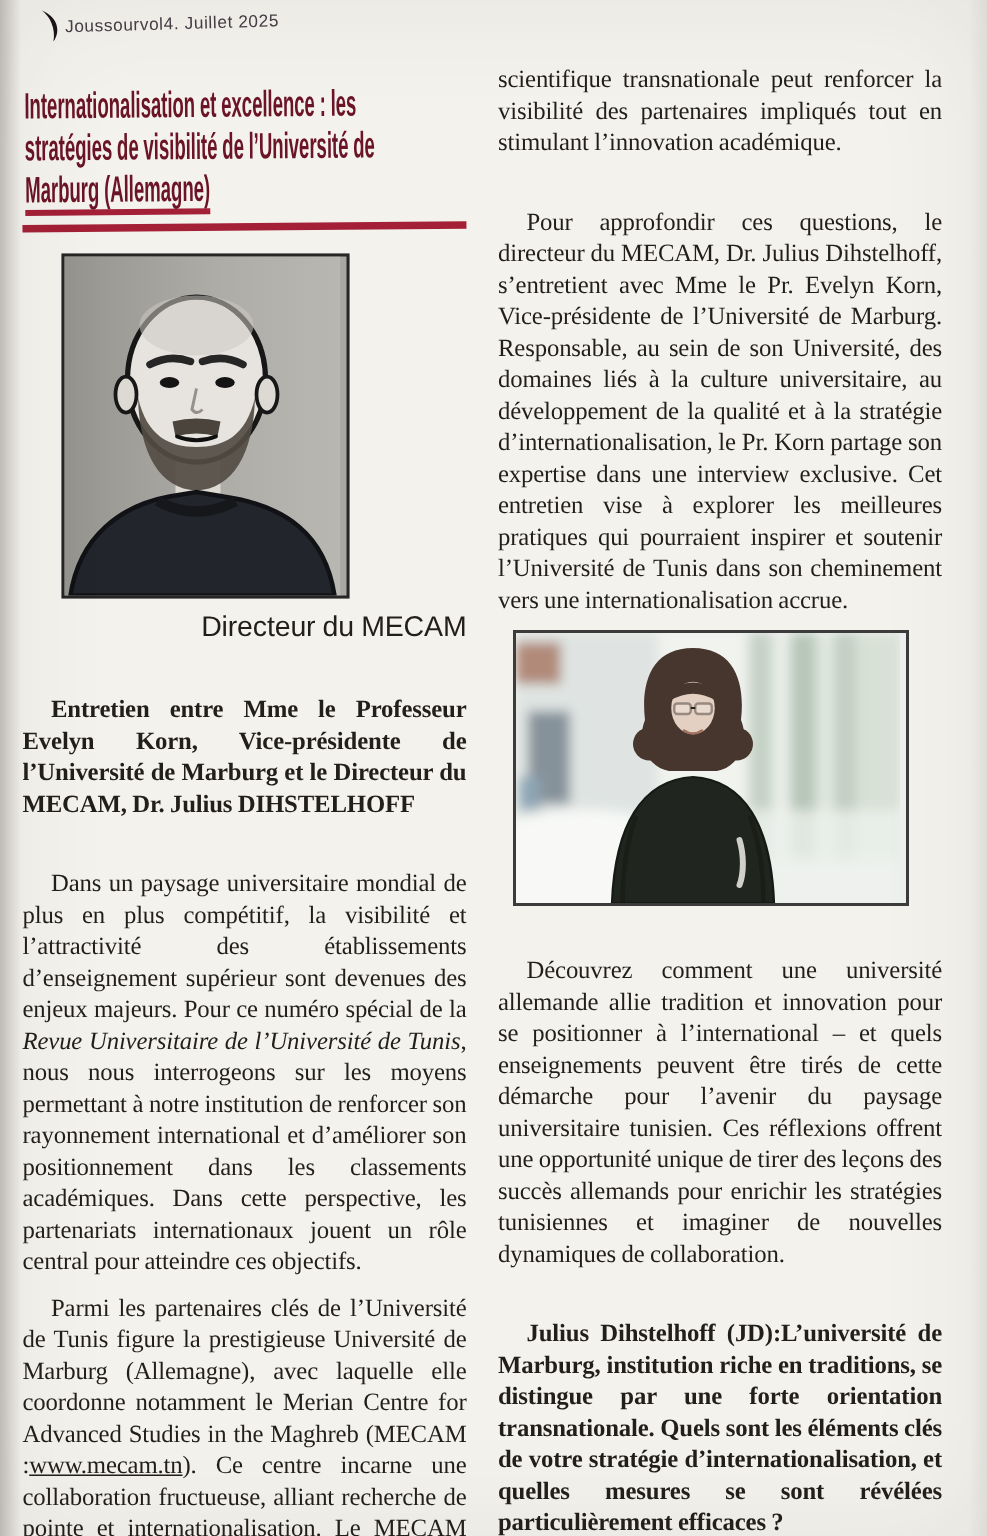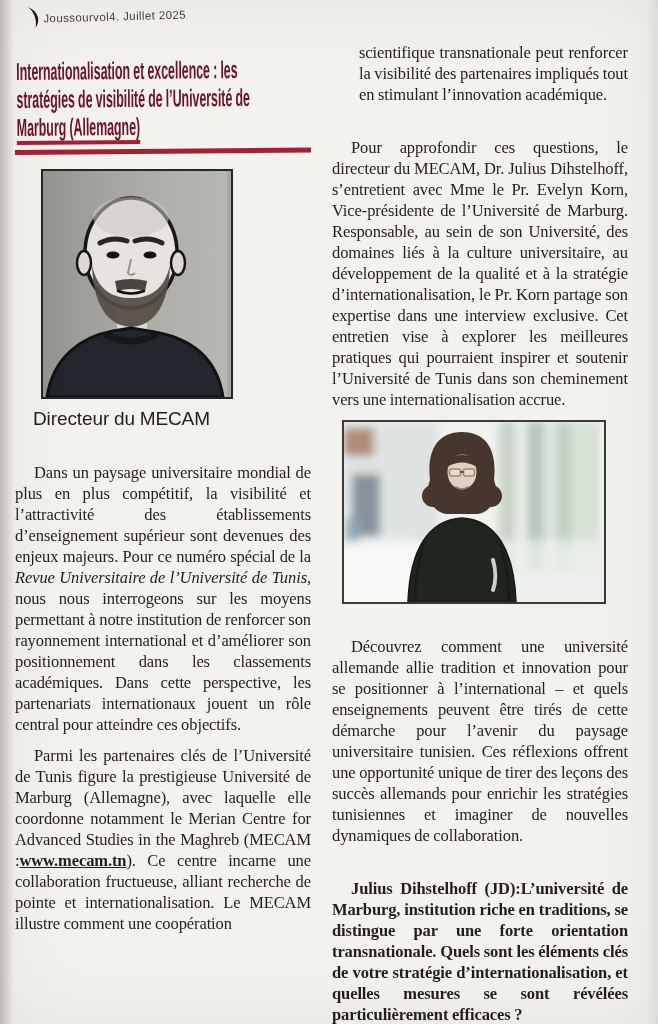--- a/index.html
+++ b/index.html
@@ -35,28 +35,28 @@
     text-decoration-color:var(--c-rule,#a32036);text-underline-offset:5px;}
 
   figure{margin:0;line-height:0;}
   .photo-man{margin:14px 0 0 26px;width:188px;border:2px solid #262626;background:#a9a7a3;}
   .photo-woman{margin:10px 0 0 10px;width:260px;border:2px solid #3c3c3c;background:#eef0ed;}
   figure svg{display:block;}
 
   .cap-name{font-family:"Liberation Sans",sans-serif;font-weight:bold;font-size:19px;
     margin:18px 0 0 18px;text-align:left;letter-spacing:.2px;line-height:22px;}
   .cap-role{font-family:"Liberation Sans",sans-serif;font-size:19px;
-    margin:9px 0 0 18px;text-align:left;line-height:22px;}
+    margin:9px 0 0 18px;text-align:right;line-height:22px;}
 
   p{margin:12px 0 0 0;}
-  p.first{margin-top:0;margin-left:27px;}
+  p.first{margin-top:0;}
   p.indent{text-indent:19px;margin-top:32px;}
   p.bold{font-weight:bold;}
   p.tight{margin-top:10px;}
-  .link{text-decoration:underline;color:inherit;cursor:default;font-weight:bold;}
+  .link{text-decoration:underline;color:inherit;cursor:default;}
   i{}
 </style>
 </head>
 <body>
 
 <div class="page">
   <div class="scan-left"></div>
   <div class="scan-right"></div>
 
   <header>
@@ -101,20 +101,21 @@
                  C121,120 106,127 88,127 C70,127 55,120 49,94 Z" fill="#534c44" opacity="0.92"></path>
         <path d="M72,110 Q88,106 104,110 L102,120 Q88,116 74,120 Z" fill="#4a443c"></path>
         <path d="M75,120 Q88,125 101,120" stroke="#0f0f0f" stroke-width="2.5" fill="none" stroke-linecap="round"></path>
         <path d="M4,226 C10,186 38,166 70,160 L88,157 L106,160 C148,166 174,186 180,226 Z" fill="#22252b" stroke="#101216" stroke-width="3"></path>
         <path d="M62,163 Q88,177 114,163" stroke="#15171b" stroke-width="7" fill="none"></path>
       </svg>
     </figure>
 
     <div class="cap-role">Directeur du MECAM</div>
 
+    <p class="indent bold">Entretien entre Mme le Professeur Evelyn Korn, Vice-présidente de l’Université de Marburg et le Directeur du MECAM, Dr. Julius DIHSTELHOFF</p>
 
     <p class="indent"><span>Dans un paysage universitaire mondial de plus en plus compétitif, la visibilité et l’attractivité des établissements d’enseignement supérieur sont devenues des enjeux majeurs. Pour ce numéro spécial de la </span><i>Revue Universitaire de l’Université de Tunis</i><span>, nous nous interrogeons sur les moyens permettant à notre institution de renforcer son rayonnement international et d’améliorer son positionnement dans les classements académiques. Dans cette perspective, les partenariats internationaux jouent un rôle central pour atteindre ces objectifs.</span></p>
 
     <p class="indent tight"><span>Parmi les partenaires clés de l’Université de Tunis figure la prestigieuse Université de Marburg (Allemagne), avec laquelle elle coordonne notamment le Merian Centre for Advanced Studies in the Maghreb (MECAM :</span><span class="link">www.mecam.tn</span><span>). Ce centre incarne une collaboration fructueuse, alliant recherche de pointe et internationalisation. Le MECAM illustre comment une coopération</span></p>
   </div>
 
   <div class="col col-right">
     <p class="first">scientifique transnationale peut renforcer la visibilité des partenaires impliqués tout en stimulant l’innovation académique.</p>
 
     <p class="indent">Pour approfondir ces questions, le directeur du MECAM, Dr. Julius Dihstelhoff, s’entretient avec Mme le Pr. Evelyn Korn, Vice-présidente de l’Université de Marburg. Responsable, au sein de son Université, des domaines liés à la culture universitaire, au développement de la qualité et à la stratégie d’internationalisation, le Pr. Korn partage son expertise dans une interview exclusive. Cet entretien vise à explorer les meilleures pratiques qui pourraient inspirer et soutenir l’Université de Tunis dans son cheminement vers une internationalisation accrue.</p>

